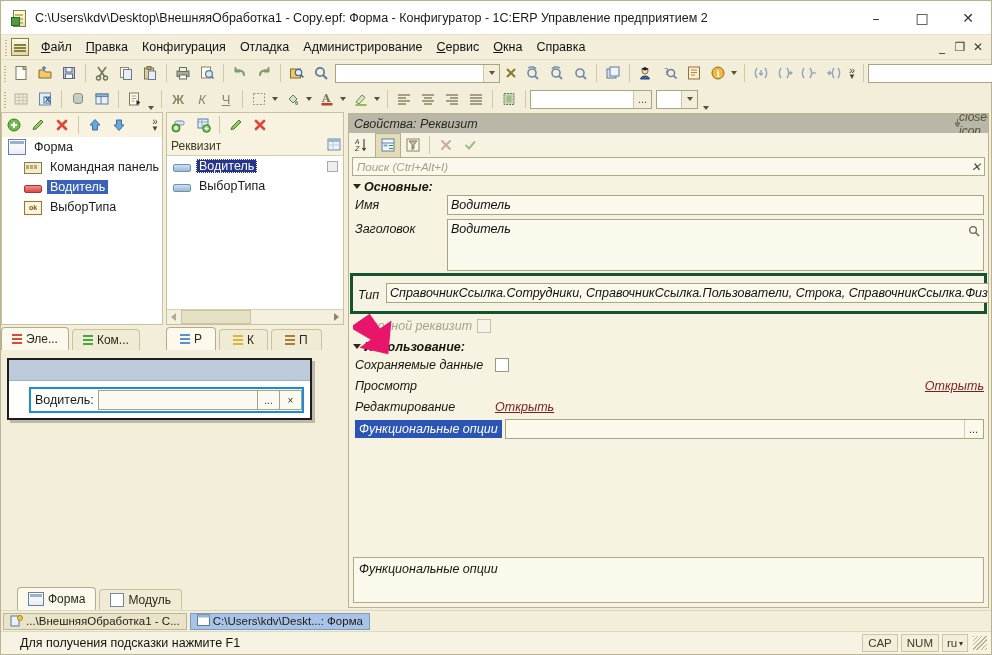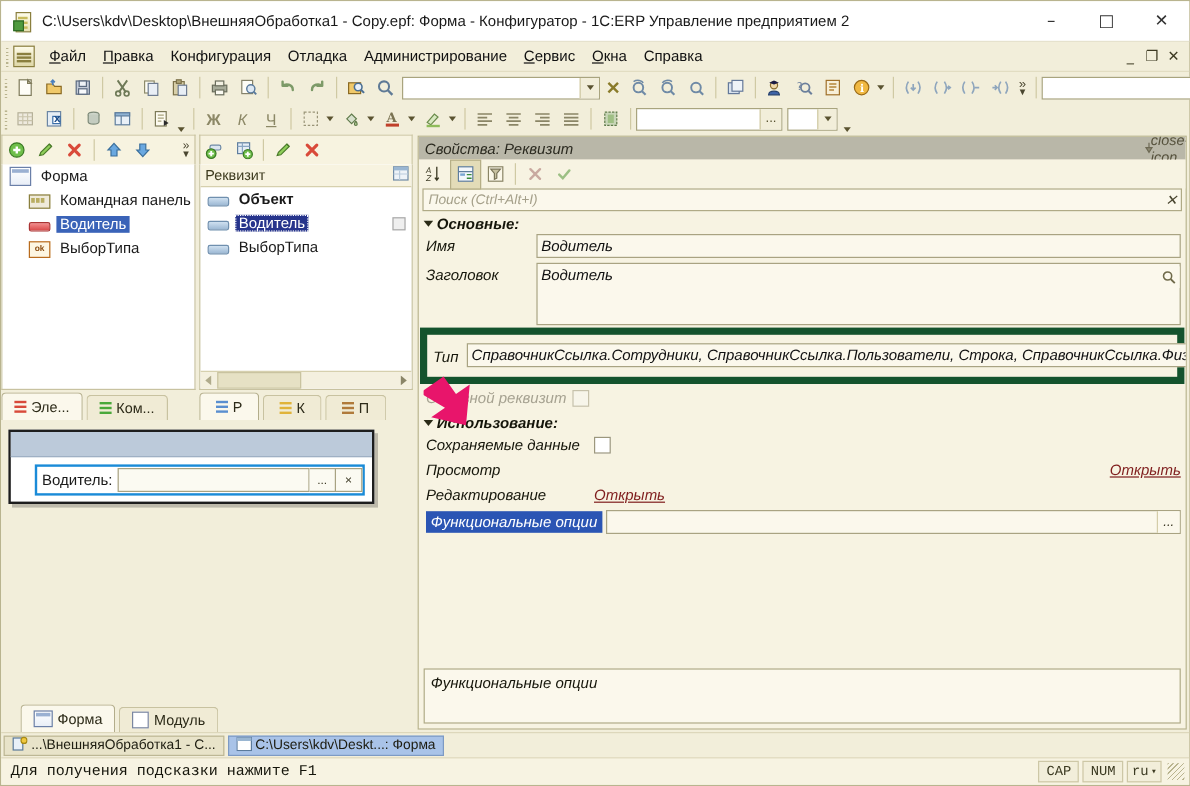--- a/index.html
+++ b/index.html
@@ -322,21 +322,21 @@
   .pf-btn {
     width:18px; align-self:stretch; background:#fbf8ec; border-left:1px solid #d4cda9;
     display:flex;align-items:center;justify-content:center; font-size:11px; color:#3b3724; flex:0 0 auto;
   }
   .chkbox { width:12px;height:12px;border:1px solid #9c977d;background:#fff;margin-top:3px;}
   .chkbox.dis { border-color:#c6c1aa; background:#f7f5ea;}
   .plink { color:#7f1d1d; text-decoration:underline; font-size:12.5px; padding-top:3px; }
 
   .type-row-wrap {
     margin: 2px 1px; padding: 7px 5px 8px 5px;
-    border: 6px solid #14532d;
+    border: 3px solid #14532d;
     box-sizing: border-box;
     position: relative;
   }
   .type-row { display:flex; align-items:center; }
   .type-row .plabel { width:28px; }
 
   .props-spacer { flex:1 1 auto; }
   .props-desc {
     margin:3px 4px 4px 4px; height:46px; background:#fbf8ec; border:1px solid #b0aa86;
     font-size:12.5px; padding:4px 5px; box-sizing:border-box; color:#16160b; flex:0 0 auto;
@@ -354,21 +354,21 @@
     padding-left:2px; border-top:1px solid #ddd7bb;
   }
   .wl-item {
     height:17px; display:flex; align-items:center; gap:3px; padding:0 6px;
     font-size:11.5px; border:1px solid #bdb795; background:#e8e3c9; margin-right:3px;
     white-space:nowrap; box-sizing:border-box; color:#1d1c10;
   }
   .wl-item.active { background:#a9c3e8; border-color:#7d9ac4; }
   .statusbar {
     height:22px; flex:0 0 auto; background:#f7f3e2; display:flex; align-items:center;
-    border-top:1px solid #ded8bc; font-size:12.5px; color:#14140a; padding-left:8px;font-family:Liberation Mono, monospace;
+    border-top:1px solid #ded8bc; font-size:12.5px; color:#14140a; padding-left:19px;
   }
   .sb-spacer{flex:1 1 auto;}
   .sb-cell{
     height:18px; min-width:34px; border:1px solid #cdc7a6; background:#f2eeda;
     display:flex;align-items:center;justify-content:center; font-size:11.5px;
     margin-right:3px; padding:0 5px; color:#3c3a22; box-sizing:border-box;
   }
   .sb-grip{width:14px;height:14px;margin:0 4px 0 2px;
     background-image:repeating-linear-gradient(135deg,#b9b48f 0,#b9b48f 1px,transparent 1px,transparent 3px);}
 </style>
@@ -818,24 +818,20 @@
             <div class="tree-hdr">
               <span>Реквизит</span>
               <span class="hdr-ico">
                 <svg width="14" height="13">
                     <rect x="1" y="1" width="12" height="11" fill="#eef3f8" stroke="#6f8aa6"></rect>
                     <rect x="1" y="1" width="12" height="3" fill="#9ab6d2"></rect>
                     <path d="M1 7 h12 M6 4 v8" stroke="#b9cbdc"></path>
                   </svg>
               </span>
             </div>
-            <div class="tnode bold">
-              <span class="tico ico-attr2"></span>
-              <span class="tlabel">Объект</span>
-            </div>
             <div class="tnode sel2" style="position:relative;">
               <span class="tico ico-attr2"></span>
               <span class="tlabel">Водитель</span>
               <span class="attr-chk"></span>
             </div>
             <div class="tnode">
               <span class="tico ico-attr2"></span>
               <span class="tlabel">ВыборТипа</span>
             </div>
             <div class="hscroll" style="position:absolute;bottom:0;left:0;right:0;">

